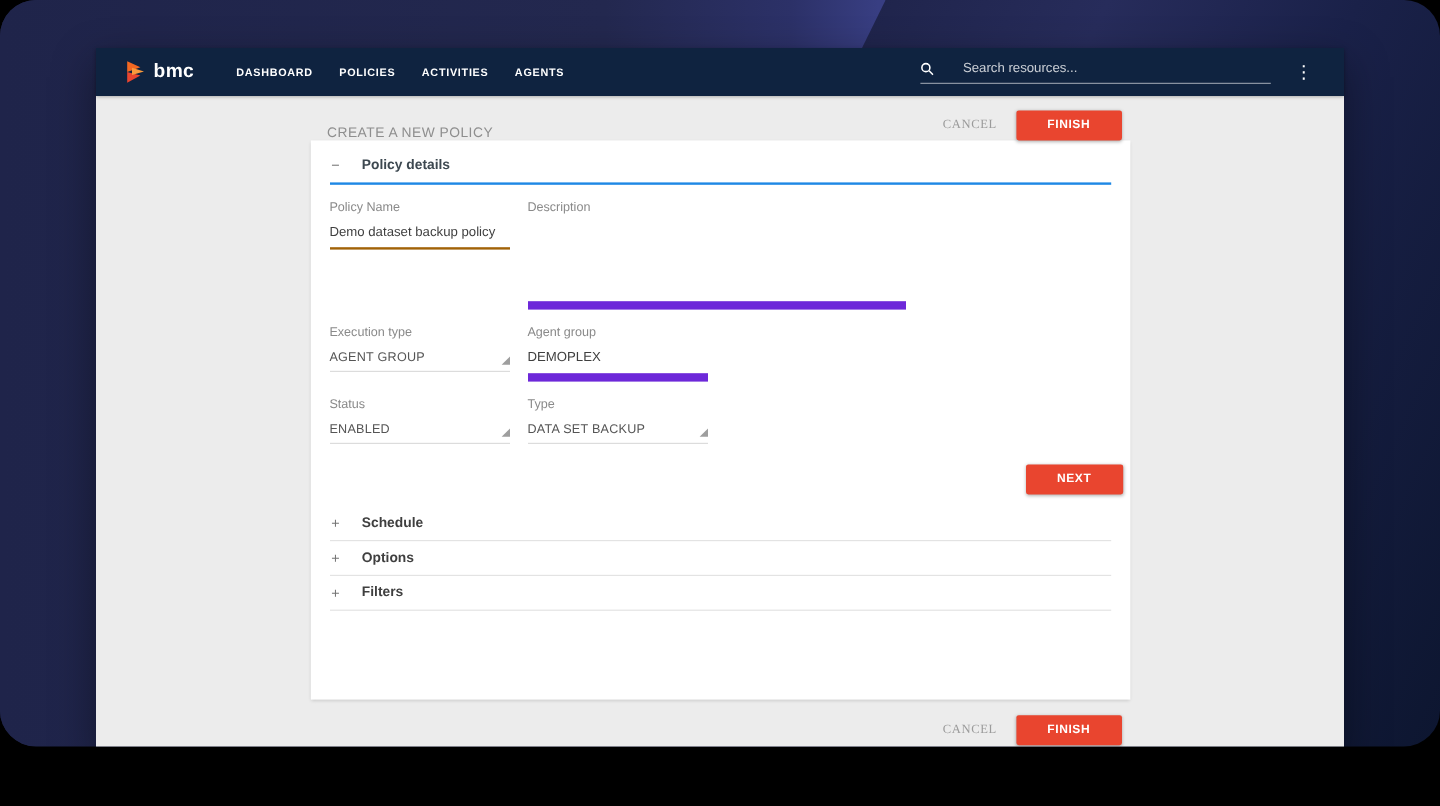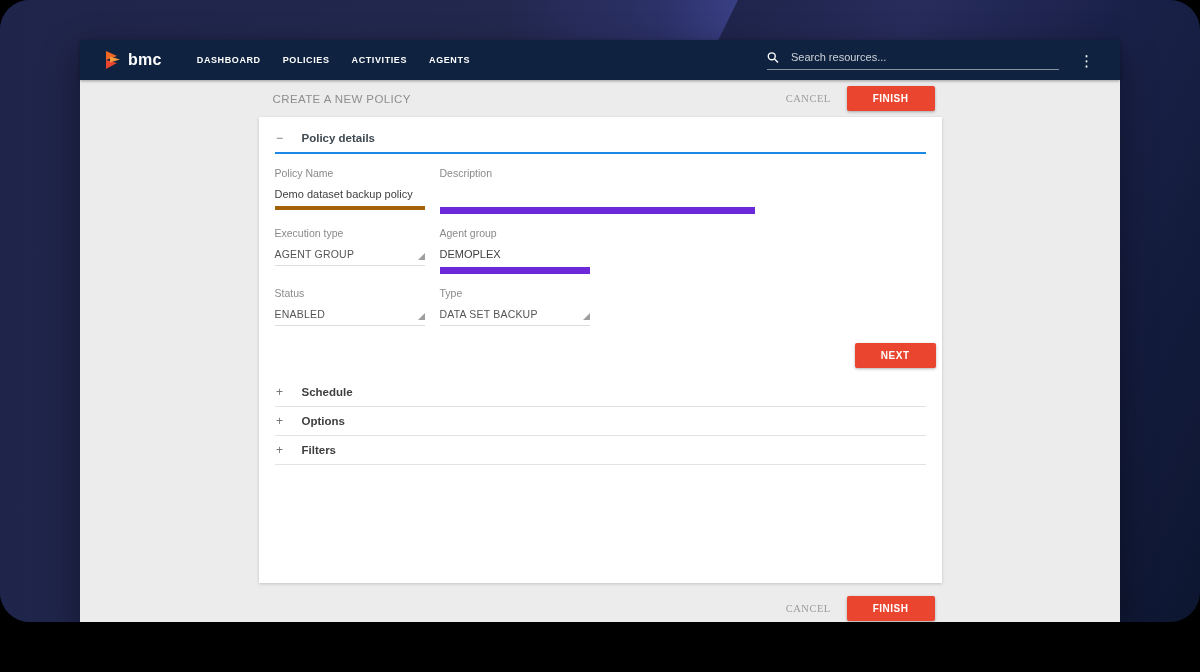--- a/index.html
+++ b/index.html
@@ -17,53 +17,53 @@
   
   .topnav { flex:0 0 40px; background:#0f2340; display:flex; align-items:center; padding:0 22px;
             box-shadow:0 1px 3px rgba(0,0,0,.35); }
   .brand { display:flex; align-items:center; gap:4px; margin-right:24px; }
   .brand-text { color:#fff; font-size:16px; font-weight:700; letter-spacing:.3px; }
   .navitems { display:flex; align-items:center; }
   .navitem { color:#fff; font-size:9px; font-weight:700; letter-spacing:.6px; padding:0 11px;
              text-decoration:none; cursor:pointer; }
   .nav-right { margin-left:auto; display:flex; align-items:center; gap:16px; }
   .search { width:292px; border-bottom:1px solid rgba(255,255,255,.5); display:flex; align-items:flex-start;
-            gap:12px; padding-bottom:5px; }
+            gap:24px; padding-bottom:5px; }
   .search input { background:transparent; border:none; outline:none; color:#fff; font-size:11px; width:100%;
                   font-family:"Liberation Sans", sans-serif; }
   .search input::placeholder { color:rgba(255,255,255,.78); }
   .kebab { color:#fff; font-size:15px; line-height:1; cursor:pointer; padding:2px 4px; letter-spacing:0; }
 
   
   .page { flex:1; overflow:hidden; }
   .content-width { width:683px; margin:0 auto; }
-  .page-header { height:37px; display:flex; align-items:center; justify-content:space-between;
+  .page-header { height:37px; display:flex; align-items:flex-end; justify-content:space-between;
                  padding:0 7px 0 14px; }
   .page-title { font-size:11.5px; font-weight:400; color:#8e8e8e; letter-spacing:.4px; }
   .actions { display:flex; align-items:center; gap:16px; }
   .btn-text { background:none; border:none; color:#9b9b9b; font-size:10.5px; letter-spacing:.5px;
               cursor:pointer; font-family:Liberation Serif, serif; }
   .btn-primary { background:#e9452f; color:#fff; border:none; font-size:10px; font-weight:700;
                  letter-spacing:.5px; padding:7px 26px; border-radius:2px; cursor:pointer;
                  box-shadow:0 1px 3px rgba(0,0,0,.3); font-family:"Liberation Sans", sans-serif; }
 
   .card { background:#fff; min-height:466px; box-shadow:0 1px 3px rgba(0,0,0,.18); padding:0 16px; }
   .section-header { display:flex; align-items:center; gap:17px; padding:14px 0 7px; cursor:pointer; }
   .toggle { color:#757575; font-size:12px; width:10px; text-align:center; }
   .section-label { font-size:11.5px; font-weight:700; color:#3d4850; }
   .active-underline { height:2px; background:#1e88e5; }
 
   .row { display:flex; gap:15px; margin-top:13px; }
   .field { display:flex; flex-direction:column; }
-  .w150 { width:150px; } .w315 { width:315px; }
+  .w150 { width:150px; } .w315 { width:315px;gap:44px; }
   .field label { font-size:10.5px; color:#8a8a8a; }
   .underline-input { border:none; border-bottom:7px solid #6d28d9; background:transparent; outline:none;
                      font-size:11px; color:#3f3f3f; padding:9px 0 7px; width:100%;
                      font-family:"Liberation Sans", sans-serif; }
-  .underline-input.focused { border-bottom:4px solid #a16207; padding-bottom:6px; }
+  .underline-input.focused { border-bottom:2px solid #a16207; padding-bottom:6px; }
   .select { border-bottom:1px solid #dcdcdc; padding:9px 0 5px; display:flex; align-items:flex-end;
             justify-content:space-between; cursor:pointer; }
   .select .val { font-size:10.5px; color:#555; letter-spacing:.2px; }
   .tri { width:0; height:0; border-style:solid; border-width:0 0 7px 7px;
          border-color:transparent transparent #9e9e9e transparent; }
 
   .next-row { display:flex; justify-content:flex-end; margin:17px -10px 10px 0; }
 
   .section-row { display:flex; align-items:center; gap:17px; padding:7px 0; border-bottom:1px solid #e3e3e3;
                  cursor:pointer; }

